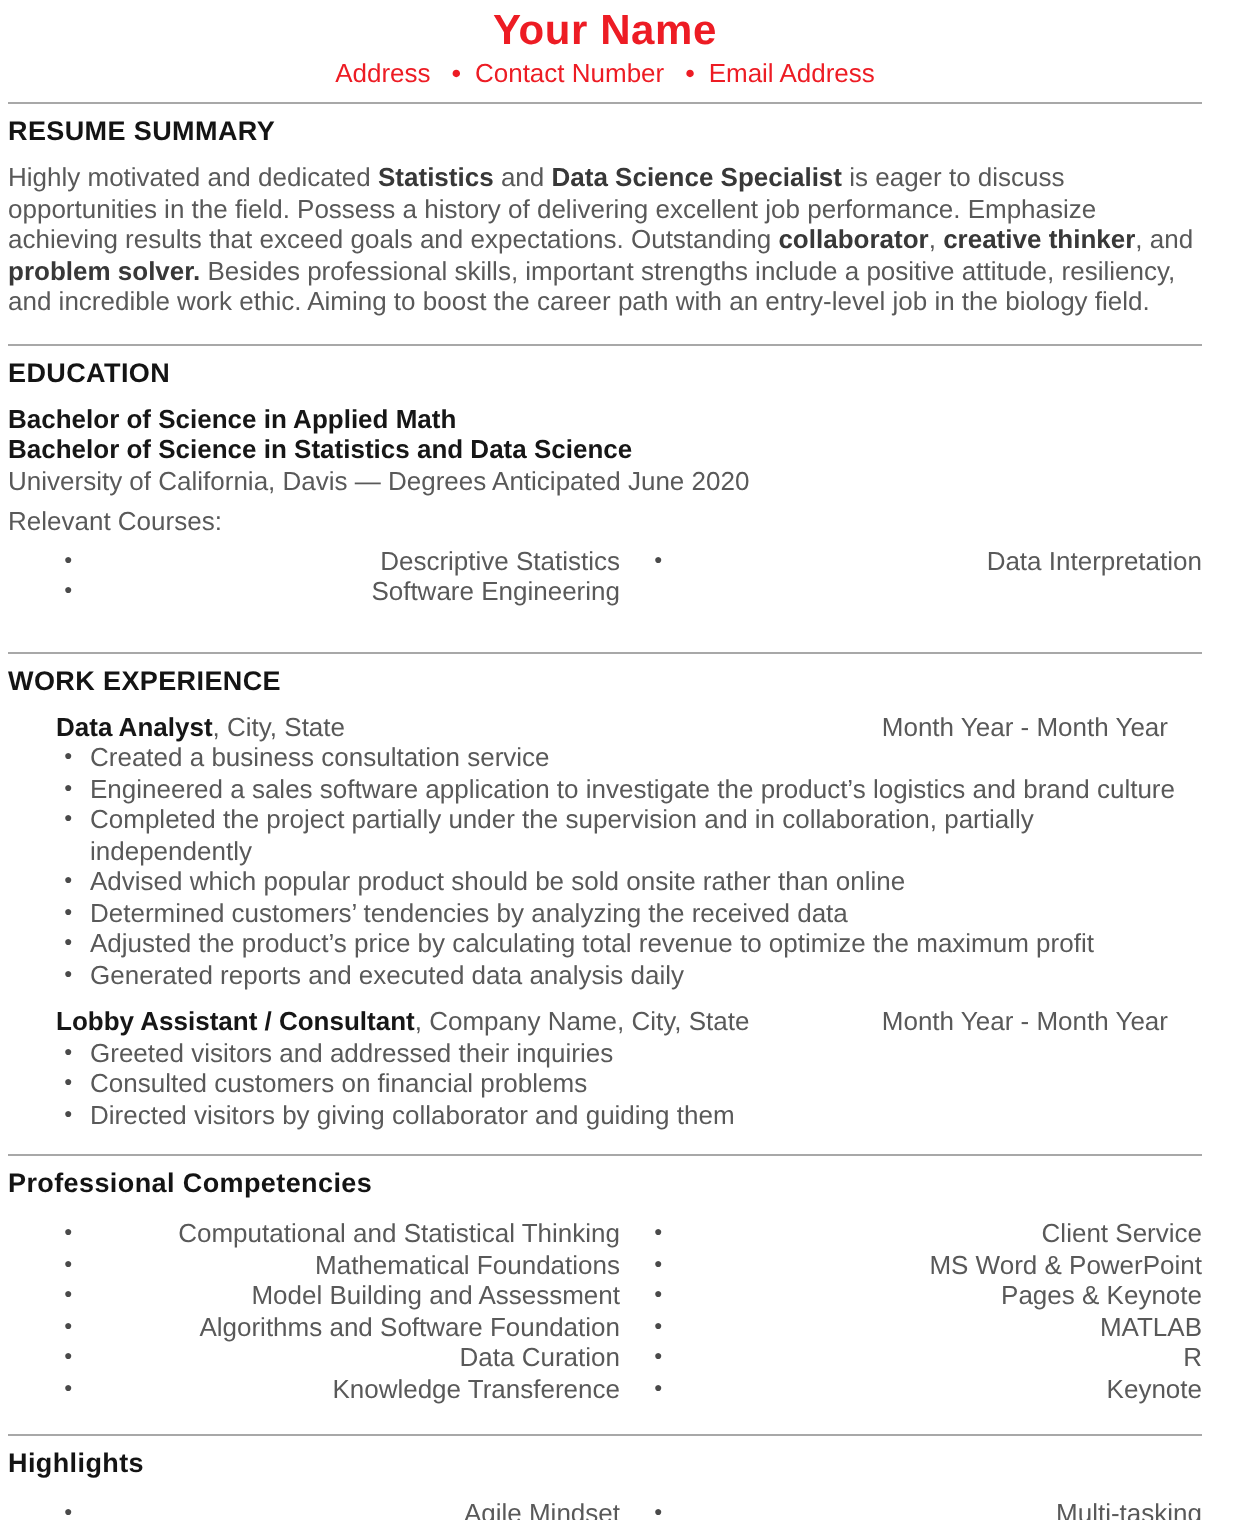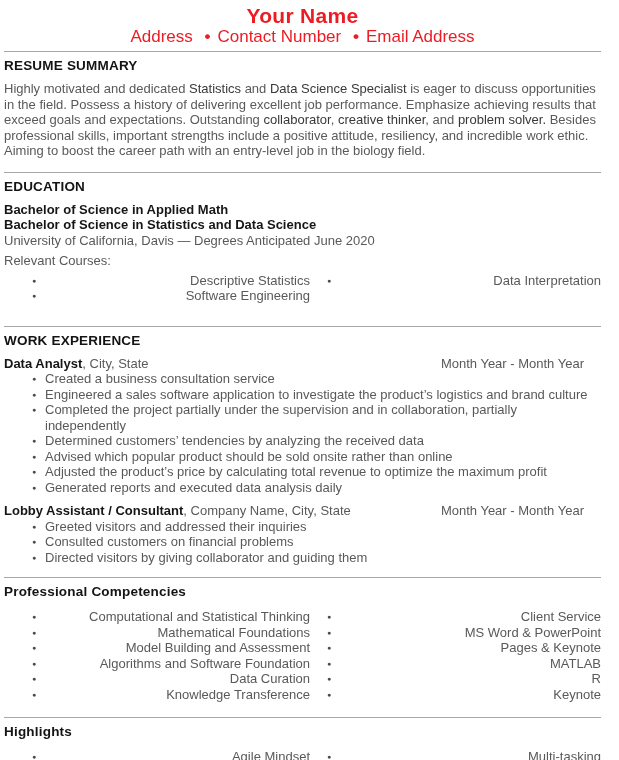--- a/index.html
+++ b/index.html
@@ -20,21 +20,21 @@
     text-align:center;
     color:#ED1C24;
     font-size:21px;
     line-height:25px;
     font-weight:bold;
     letter-spacing:0.3px;
   }
   .contact {
     text-align:center;
     color:#ED1C24;
-    font-size:17px;
+    font-size:13px;
     line-height:16px;
     margin-top:1px;
     margin-bottom:6px;
   }
   .contact-part + .contact-part::before {
     content:"\2022";
     color:#ED1C24;
     margin:0 7px;
     font-weight:bold;
   }
@@ -50,21 +50,21 @@
     font-size:13.5px;
     line-height:16px;
     font-weight:bold;
     margin-top:6px;
     letter-spacing:0.2px;
   }
   .summary-p {
     margin-top:7px;
     margin-bottom:13px;
   }
-  .summary-p .b { font-weight:normal; color:#383838; }
+  .summary-p .b { font-weight:bold; color:#383838; }
   
   .degrees { list-style:none; margin-top:7px; }
   .degrees li { font-weight:bold; color:#161616; }
   .school-line { }
   .courses-label { margin-top:5px; }
   
   .cols {
     display:grid;
     grid-template-columns:306px 1fr;
     margin-top:4px;
@@ -83,20 +83,21 @@
     font-size:7px;
     line-height:15.5px;
     color:#4a4a4a;
   }
   
   .job-head {
     display:flex;
     justify-content:space-between;
     align-items:baseline;
     margin-top:7px;
+    margin-left:24px;
   }
   .job-head.second { margin-top:8px; }
   .job-title { font-weight:bold; color:#161616; }
   .job-rest { color:#595959; }
   .job-dates { color:#595959; padding-right:17px; white-space:nowrap; }
   ul.bullets { padding-left:41px; }
   .work-wrap { margin-bottom:12px; }
   .comp-cols { margin-top:9px; margin-bottom:15px; }
   .hl-cols { margin-top:9px; }
 </style>
@@ -165,23 +166,23 @@
         <span class="job-dates">Month Year - Month Year</span>
       </div>
       <ul class="bullets">
 
           <li>Created a business consultation service</li>
 
           <li>Engineered a sales software application to investigate the product’s logistics and brand culture</li>
 
           <li>Completed the project partially under the supervision and in collaboration, partially independently</li>
 
+          <li>Advised which popular product should be sold onsite rather than online</li>
+
           <li>Determined customers’ tendencies by analyzing the received data</li>
-
-          <li>Advised which popular product should be sold onsite rather than online</li>
 
           <li>Adjusted the product’s price by calculating total revenue to optimize the maximum profit</li>
 
           <li>Generated reports and executed data analysis daily</li>
 
         </ul>
     </div>
 
     <div>
       <div class="job-head second">

